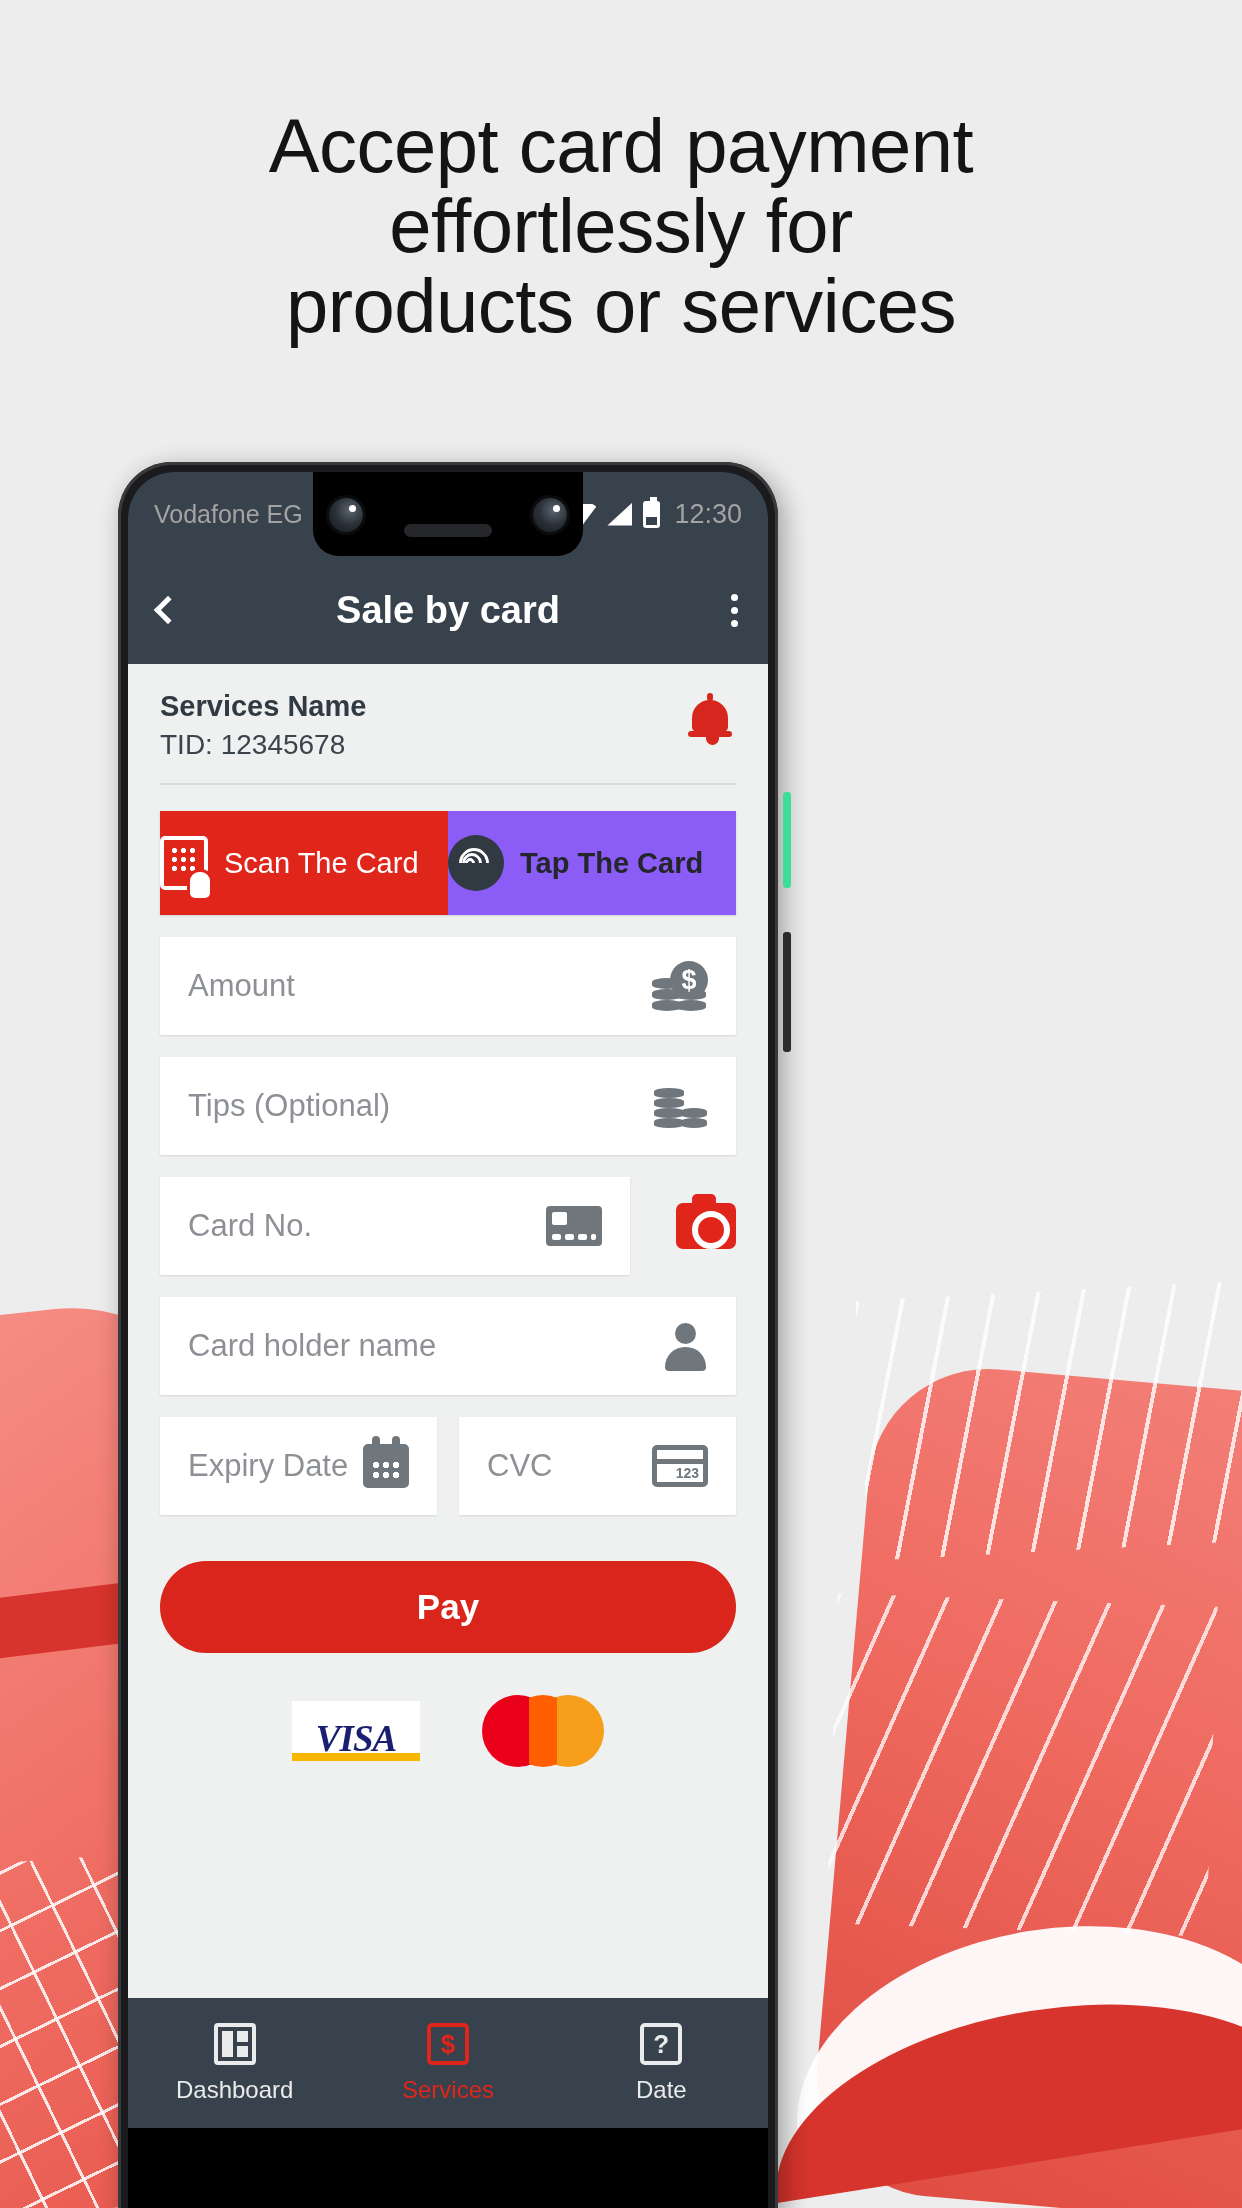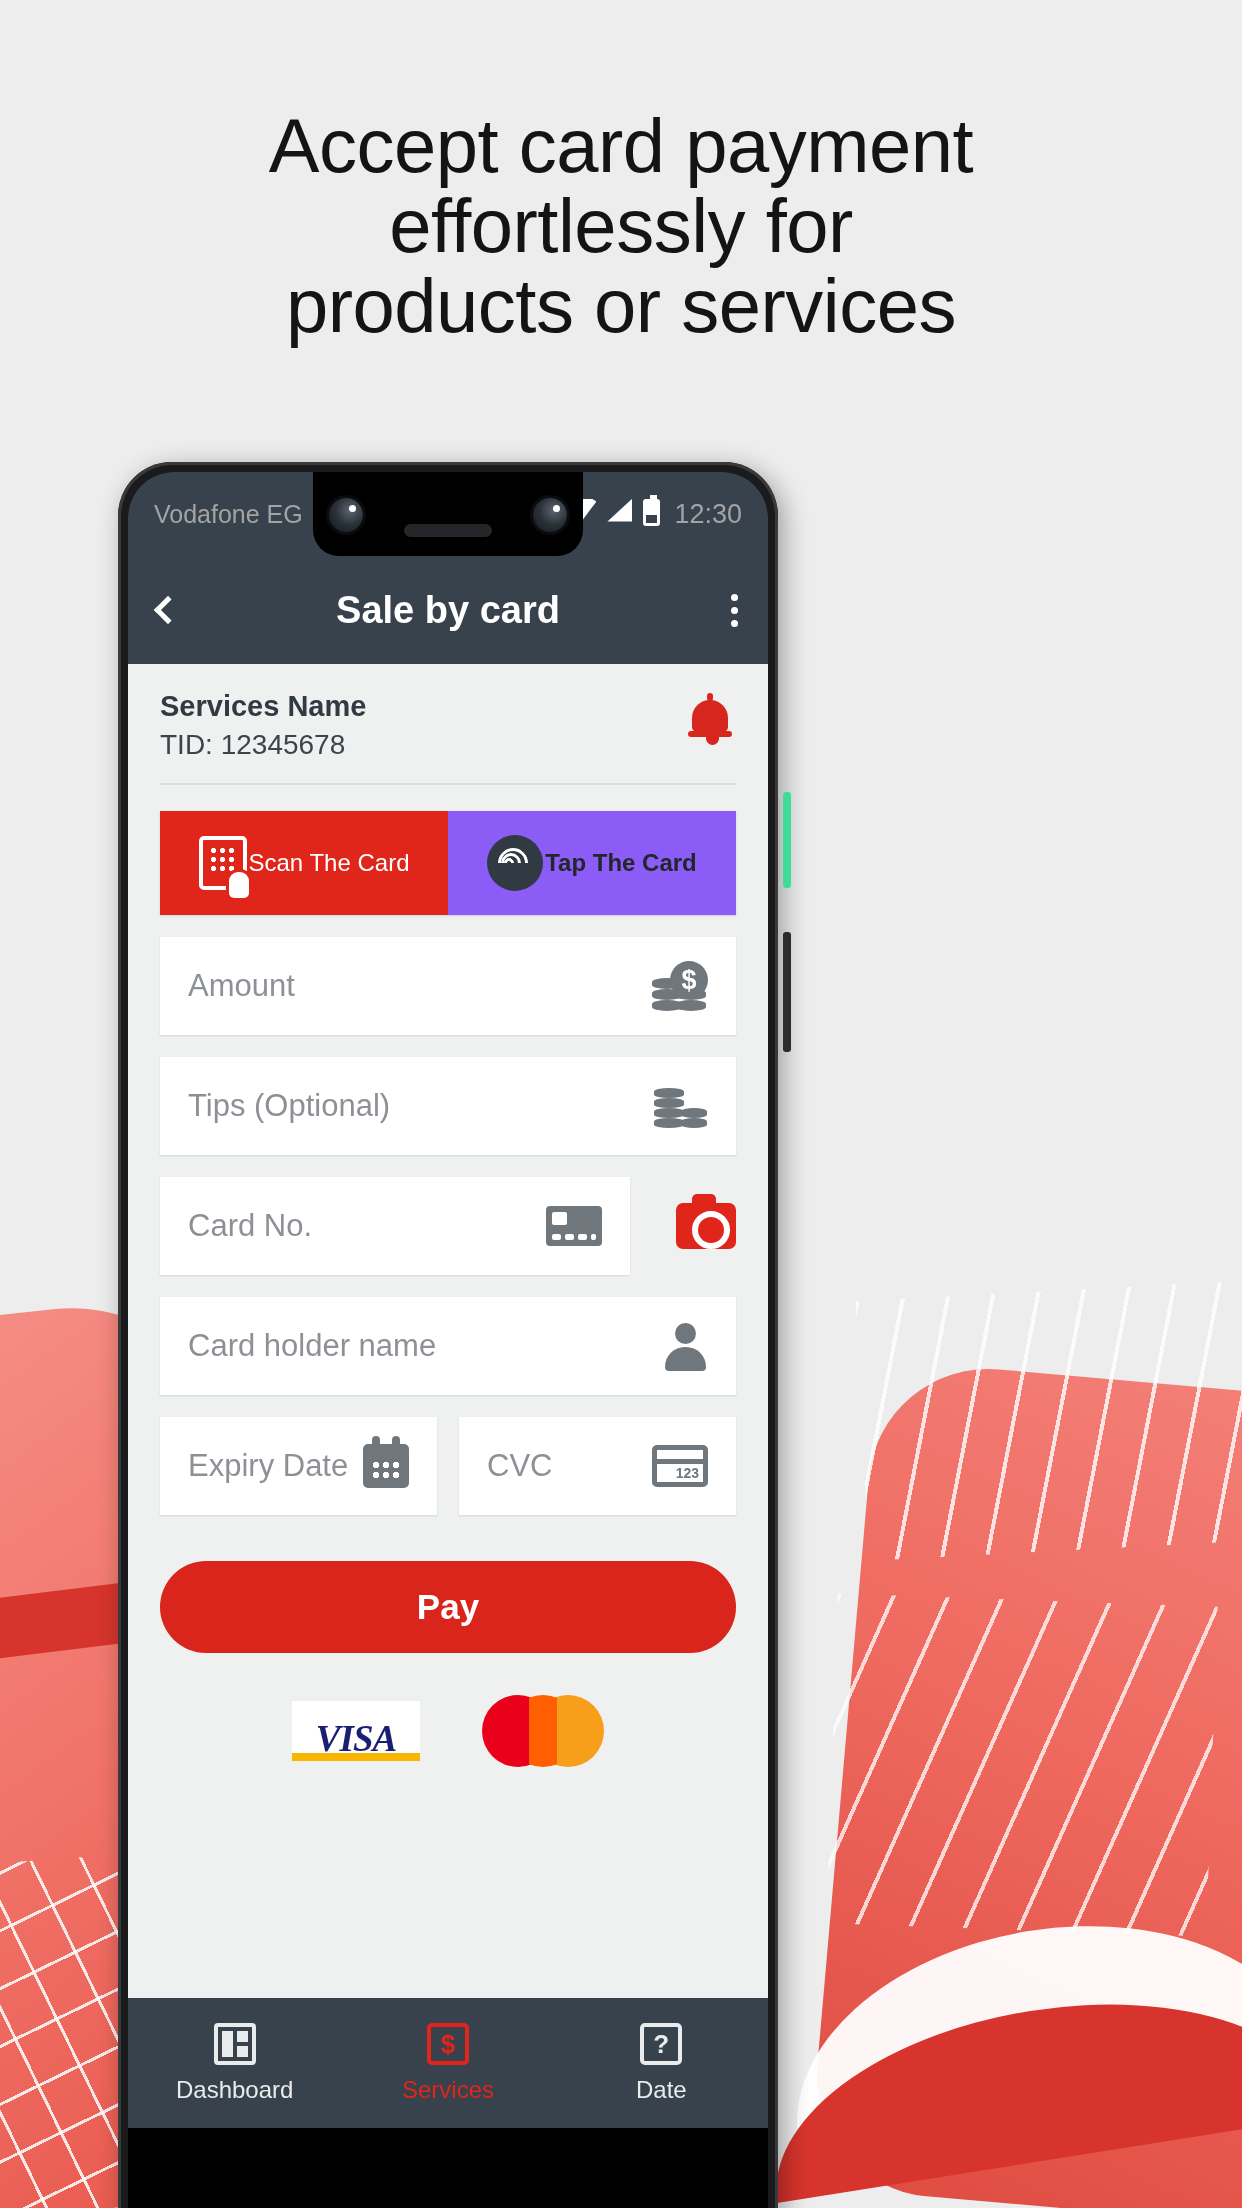--- a/index.html
+++ b/index.html
@@ -104,21 +104,21 @@
   .cam.l { left:16px; } .cam.r { right:16px; }
   .speaker { position:absolute; left:50%; transform:translateX(-50%); top:52px;
              width:88px; height:13px; border-radius:7px; background:#24262a; }
 
   
   .statusbar {
     position:relative; height:84px; background:#37424c; color:#a3a3a3;
     display:flex; align-items:center; justify-content:space-between;
     padding:0 26px; font-size:25px; z-index:4;
   }
-  .status-right { display:flex; gap:11px; }
+  .status-right { display:flex; align-items:center; gap:11px; }
   .ic-wifi { width:27px; height:21px; background:#fff;
              clip-path: polygon(50% 100%, 0 14%, 18% 0, 82% 0, 100% 14%); }
   .ic-sig  { width:25px; height:23px; background:#fff;
              clip-path: polygon(100% 0, 100% 100%, 0 100%); }
   .ic-batt { width:17px; height:27px; border:3px solid #fff; border-radius:3px; position:relative;
              background: linear-gradient(#fff 0 62%, transparent 62% 100%); }
   .ic-batt::before { content:""; position:absolute; left:4px; top:-7px; width:7px; height:4px; background:#fff; }
   .clock { font-size:27px; margin-left:3px; }
 
   
@@ -149,22 +149,22 @@
   .bell-body::before{content:"";position:absolute;left:15px;top:-7px;width:6px;height:8px;background:#d7261d;border-radius:3px;}
   .bell-body::after{content:"";position:absolute;left:-4px;bottom:-5px;width:44px;height:6px;background:#d7261d;border-radius:3px;}
   .bell-clap { width:13px; height:9px; background:#d7261d; border-radius:0 0 7px 7px; margin:4px auto 0; }
 
   .divider { height:2px; background:#d9dbdc; margin:22px 32px 0 32px; }
 
   .tabs {
     display:flex; margin:26px 32px 0 32px; background:#fff; height:104px;
     box-shadow: 0 1px 2px rgba(0,0,0,.12);
   }
-  .tab { flex:1; display:flex; align-items:center; justify-content:center; gap:2px;
-         font-size:24px; cursor:pointer; }
+  .tab { flex:1; display:flex; align-items:center; gap:16px;
+         font-size:29px; cursor:pointer; }
   .tab.active { background:#e0251b; color:#fff; }
   .tab.inactive { background:#8b5cf6; color:#23262a;font-weight:bold; }
 
   .ic-scan { width:48px; height:54px; border:4px solid #fff; border-radius:5px; position:relative; }
   .ic-scan::before { content:""; position:absolute; left:6px; top:6px; width:26px; height:28px;
       background-image: radial-gradient(#fff 42%, transparent 45%);
       background-size: 9px 9px; }
   .ic-scan::after { content:""; position:absolute; right:-6px; bottom:-12px; width:20px; height:26px;
       background:#fff; border-radius:9px 9px 5px 5px; box-shadow:0 0 0 3px #e0251b; }
 

